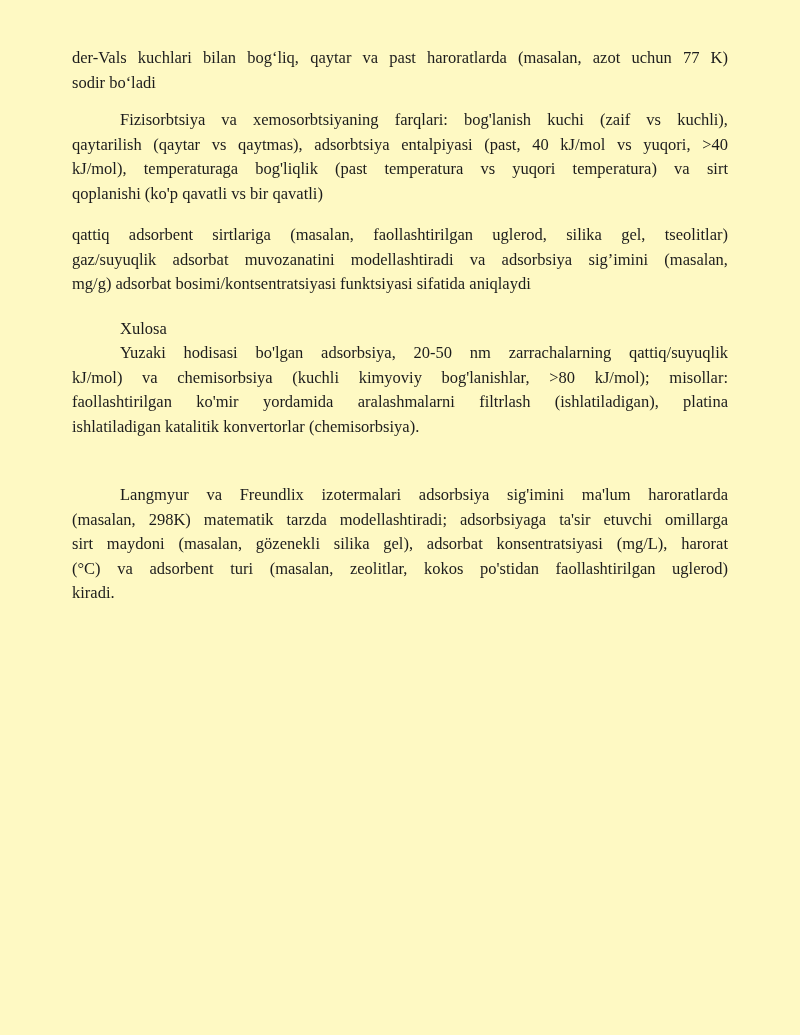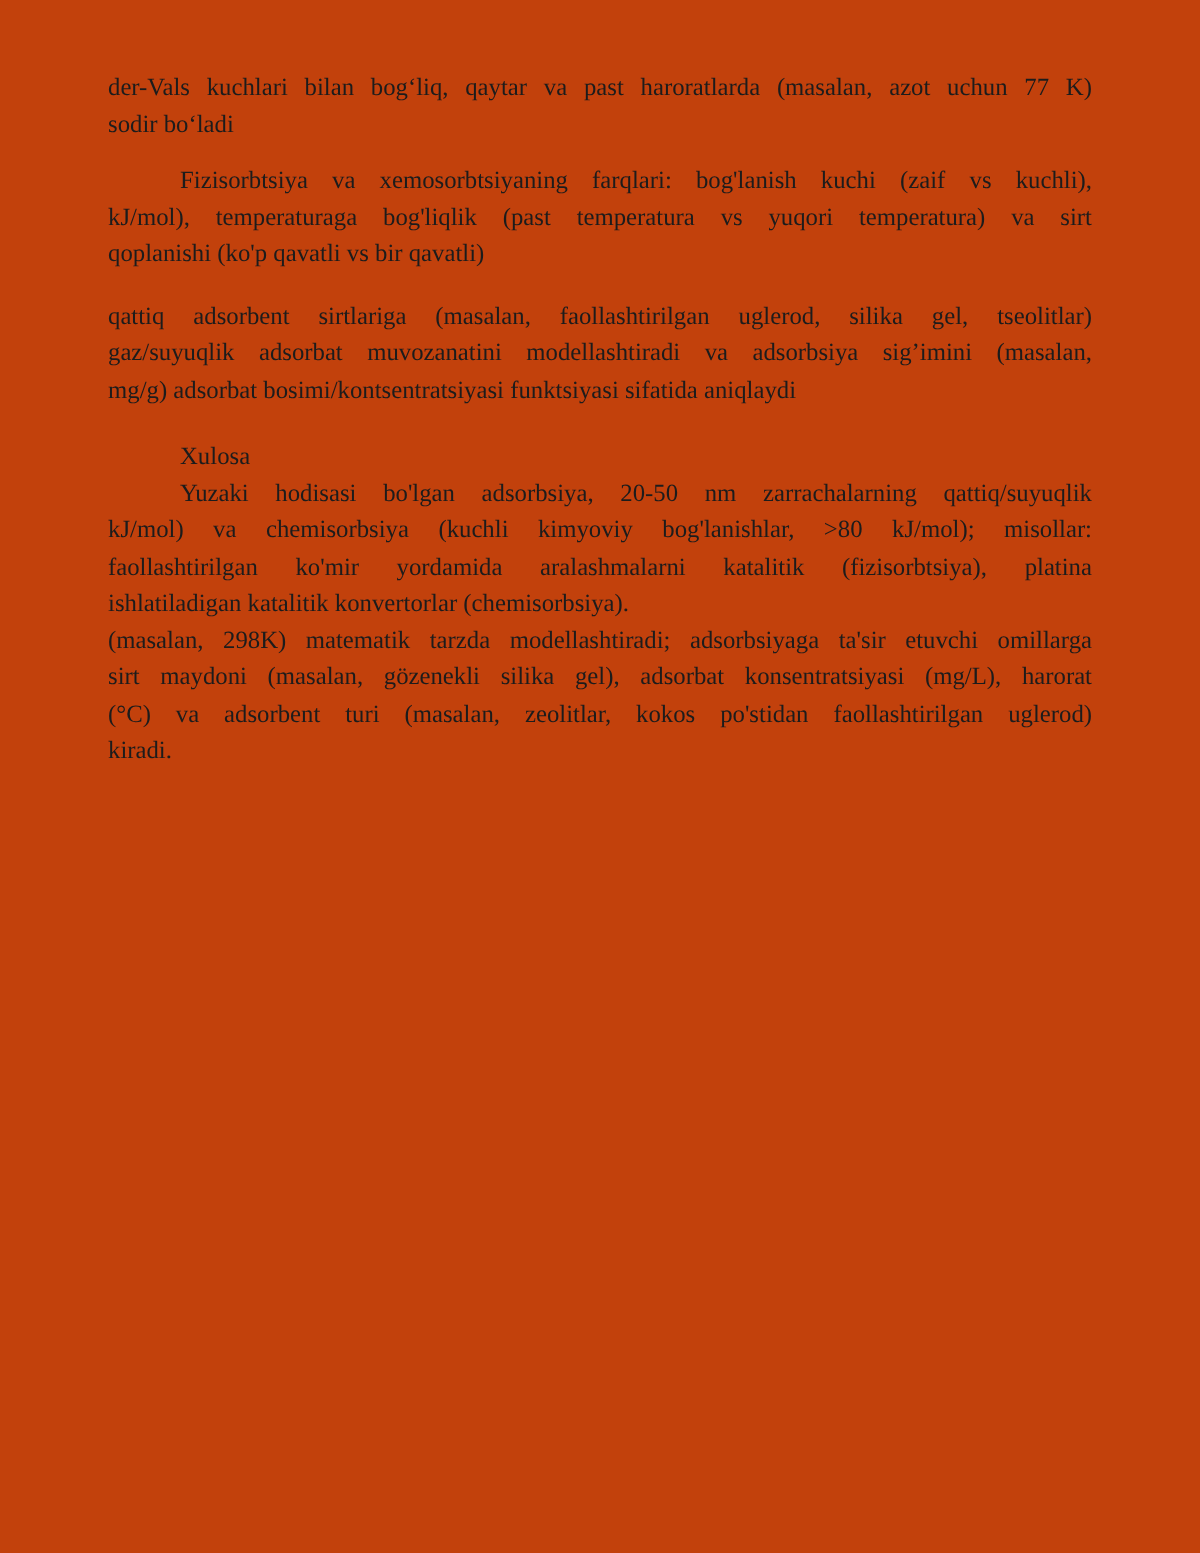--- a/index.html
+++ b/index.html
@@ -5,37 +5,37 @@
   html, body {
     margin: 0;
     padding: 0;
     background: #ffffff;
   }
   .page {
     position: relative;
     width: 800px;
     height: 1035px;
     margin: 0 auto;
-    background: #c2410c;
+    background: #fef9c3;
     overflow: hidden;
     font-family: "Liberation Serif", "DejaVu Serif", serif;
     color: #1c1c1c;
   }
   .content {
     padding: 46px 72px 0 72px;
     font-size: 16.5px;
     line-height: 24.5px;
   }
   .para { margin: 0; }
   
   .content .para:nth-child(1) { margin-bottom: 13px; }
   .content .para:nth-child(2) { margin-bottom: 17px; font-family: Liberation Serif, serif; }
   .content .para:nth-child(3) { margin-bottom: 20px; }
   .content .para:nth-child(4) { margin-bottom: 0; }
-  .content .para:nth-child(5) { }
+  .content .para:nth-child(5) { margin-bottom: 44px; }
   .line {
     text-align: justify;
     text-align-last: justify;
   }
   .line.last {
     text-align: right;
     text-align-last: left;
   }
   .line.indent { text-indent: 48px; }
   .heading .line { font-weight: normal; }
@@ -44,37 +44,39 @@
 <body>
 
 <div class="page">
   <div class="content" id="content">
       <div class="para">
         <div class="line">der-Vals kuchlari bilan bog‘liq, qaytar va past haroratlarda (masalan, azot uchun 77 K)</div>
         <div class="line last">sodir bo‘ladi</div>
       </div>
       <div class="para">
         <div class="line indent">Fizisorbtsiya va xemosorbtsiyaning farqlari: bog'lanish kuchi (zaif vs kuchli),</div>
+        <div class="line">qaytarilish (qaytar vs qaytmas), adsorbtsiya entalpiyasi (past, 40 kJ/mol vs yuqori, &gt;40</div>
         <div class="line">kJ/mol), temperaturaga bog'liqlik (past temperatura vs yuqori temperatura) va sirt</div>
         <div class="line last">qoplanishi (ko'p qavatli vs bir qavatli)</div>
       </div>
       <div class="para">
         <div class="line">qattiq adsorbent sirtlariga (masalan, faollashtirilgan uglerod, silika gel, tseolitlar)</div>
         <div class="line">gaz/suyuqlik adsorbat muvozanatini modellashtiradi va adsorbsiya sig’imini (masalan,</div>
         <div class="line last">mg/g) adsorbat bosimi/kontsentratsiyasi funktsiyasi sifatida aniqlaydi</div>
       </div>
       <div class="para heading">
         <div class="line last indent">Xulosa</div>
       </div>
       <div class="para">
         <div class="line indent">Yuzaki hodisasi bo'lgan adsorbsiya, 20-50 nm zarrachalarning qattiq/suyuqlik</div>
         <div class="line">kJ/mol) va chemisorbsiya (kuchli kimyoviy bog'lanishlar, &gt;80 kJ/mol); misollar:</div>
-        <div class="line">faollashtirilgan ko'mir yordamida aralashmalarni katalitik (fizisorbtsiya), platina</div>
+        <div class="line">faollashtirilgan ko'mir yordamida aralashmalarni filtrlash (ishlatiladigan), platina</div>
         <div class="line last">ishlatiladigan katalitik konvertorlar (chemisorbsiya).</div>
       </div>
       <div class="para">
+        <div class="line indent">Langmyur va Freundlix izotermalari adsorbsiya sig'imini ma'lum haroratlarda</div>
         <div class="line">(masalan, 298K) matematik tarzda modellashtiradi; adsorbsiyaga ta'sir etuvchi omillarga</div>
         <div class="line">sirt maydoni (masalan, gözenekli silika gel), adsorbat konsentratsiyasi (mg/L), harorat</div>
         <div class="line">(°C) va adsorbent turi (masalan, zeolitlar, kokos po'stidan faollashtirilgan uglerod)</div>
         <div class="line last">kiradi.</div>
       </div>
     </div>
 </div>
 
 </body></html>

